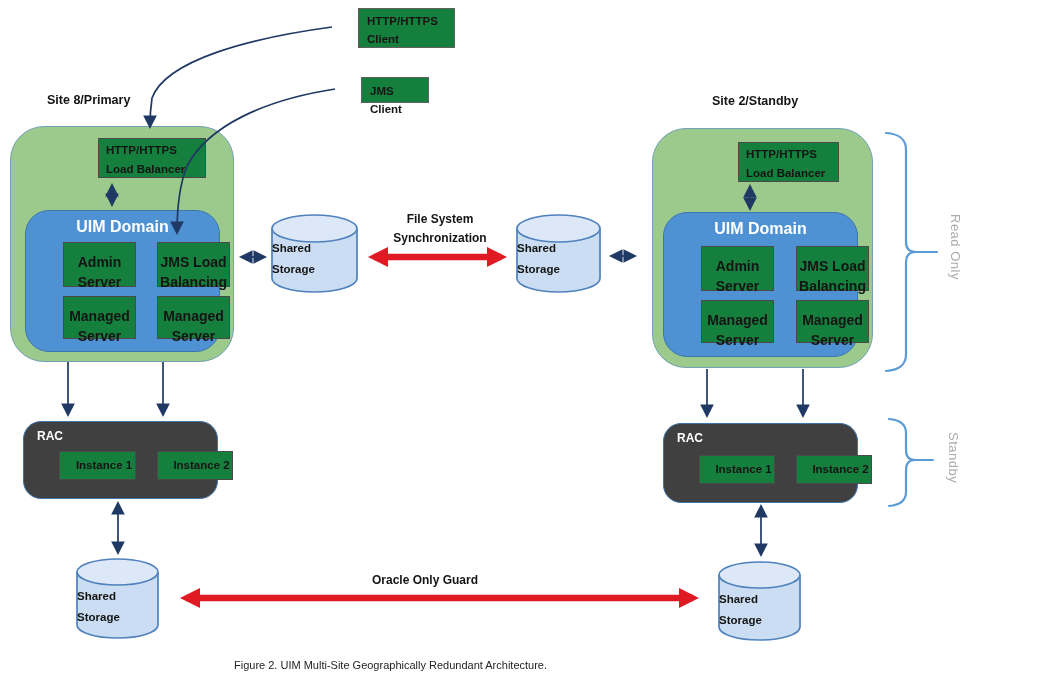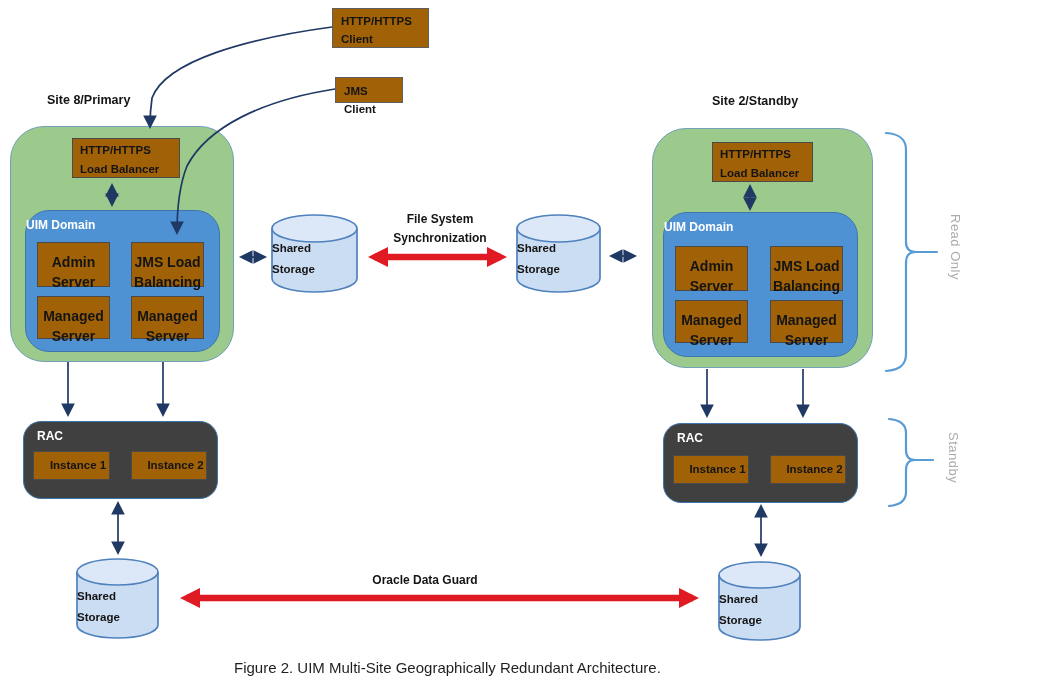--- a/index.html
+++ b/index.html
@@ -3,52 +3,52 @@
 <meta charset="utf-8">
 <style>
   html,body { margin:0; padding:0; background:#fff; }
   #canvas {
     position:relative; width:1040px; height:693px; background:#ffffff;
     font-family:"Liberation Sans", sans-serif; overflow:hidden;
   }
   svg.layer { position:absolute; left:0; top:0; pointer-events:none; }
   .lbl2 { white-space:pre-line; }
   .box {
-    position:absolute; background:#a16207; border:1.4px solid #4a4a4a;
-    color:#141414; font-weight:bold; box-sizing:border-box;
+    position:absolute; background:#15803d; border:1.4px solid #4a4a4a;
+    color:#141414; font-weight:bold; box-sizing:border-box;margin-left:26px;
   }
   .client-box { border:1.2px solid #5f5f5f; font-size:11.5px; line-height:18px; padding:3px 0 0 8px; }
   .lb-box { font-size:11.5px; line-height:19px; padding:2px 0 0 7px; }
   .wbox { font-size:14px; line-height:20px; padding-top:9px; text-align:center; }
   .ibox { font-size:11.5px; line-height:27px; text-align:center;padding-left:13px; }
   .site-green {
     position:absolute; background:#9cc98c; border:1.2px solid #72a0b8;
     border-radius:34px; box-sizing:border-box;
   }
   .uim {
     position:absolute; background:#4f92d4; border:1.2px solid #3d76ae;
     border-radius:24px; box-sizing:border-box;
   }
-  .uim-title { color:#ffffff; font-weight:bold; font-size:12px; padding-top:7px; }
+  .uim-title { color:#ffffff; font-weight:bold; font-size:16px; text-align:center; padding-top:7px; }
   .rac {
     position:absolute; background:#404040; border:1.2px solid #3d76ae;
     border-radius:18px; box-sizing:border-box;
   }
   .rac-title { color:#ffffff; font-weight:bold; font-size:12px; padding:7px 0 0 13px; }
   .site-label { position:absolute; font-weight:bold; font-size:12.5px; color:#141414; }
   .cyl-text {
     position:absolute; font-weight:bold; font-size:11.5px; line-height:21px;
     text-align:left; color:#141414; white-space:pre-line;
   }
   .ann-label { position:absolute; font-weight:bold; font-size:12px; line-height:19px; text-align:center; color:#141414; white-space:pre-line; }
   .vlabel {
     position:absolute; writing-mode:vertical-rl; color:#a9abad;
     font-size:13px; letter-spacing:0.5px;
   }
-  .caption { position:absolute; font-size:15px; color:#1f1f1f; }
+  .caption { position:absolute; font-size:11px; color:#1f1f1f; }
 </style>
 </head>
 <body>
 
 <div id="canvas">
 
   <svg class="layer" width="1040" height="693">
 
     <g>
       <path d="M272 228.5 V278.5 A42.5 13.5 0 0 0 357 278.5 V228.5" fill="#cbddf2" stroke="#4f81bd" stroke-width="1.7"></path>
@@ -128,21 +128,21 @@
 Storage</div>
   <div class="cyl-text" style="left:517px; top:238px; width:83px;">Shared
 Storage</div>
   <div class="cyl-text" style="left:77px; top:586px; width:81px;">Shared
 Storage</div>
   <div class="cyl-text" style="left:719px; top:589px; width:81px;">Shared
 Storage</div>
 
   <div class="ann-label" style="left:380px; top:210px; width:120px;">File System
 Synchronization</div>
-  <div class="ann-label" style="left:360px; top:571px; width:130px;">Oracle Data Guard</div>
+  <div class="ann-label" style="left:360px; top:571px; width:130px;">Oracle Only Guard</div>
   <div class="vlabel" style="left:948px; top:214px;">Read Only</div>
   <div class="vlabel" style="left:946px; top:432px;">Standby</div>
 
   <div class="caption" style="left:234px; top:659px;">Figure 2. UIM Multi-Site Geographically Redundant Architecture.</div>
 
   <svg class="layer" width="1040" height="693">
     <defs>
       <marker id="mN" viewBox="0 0 10 10" refX="8.5" refY="5" markerWidth="9" markerHeight="8" orient="auto-start-reverse">
         <path d="M0 0 L10 5 L0 10 Z" fill="#1f3864"></path>
       </marker>

